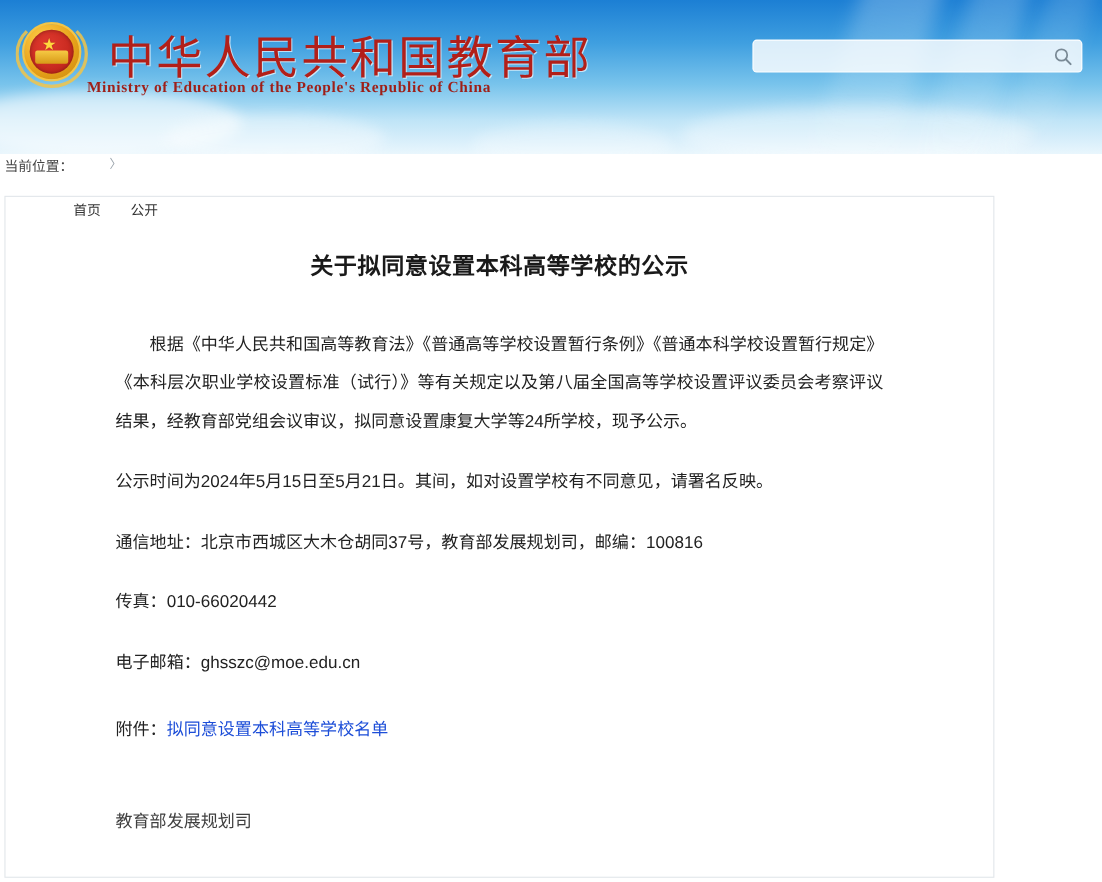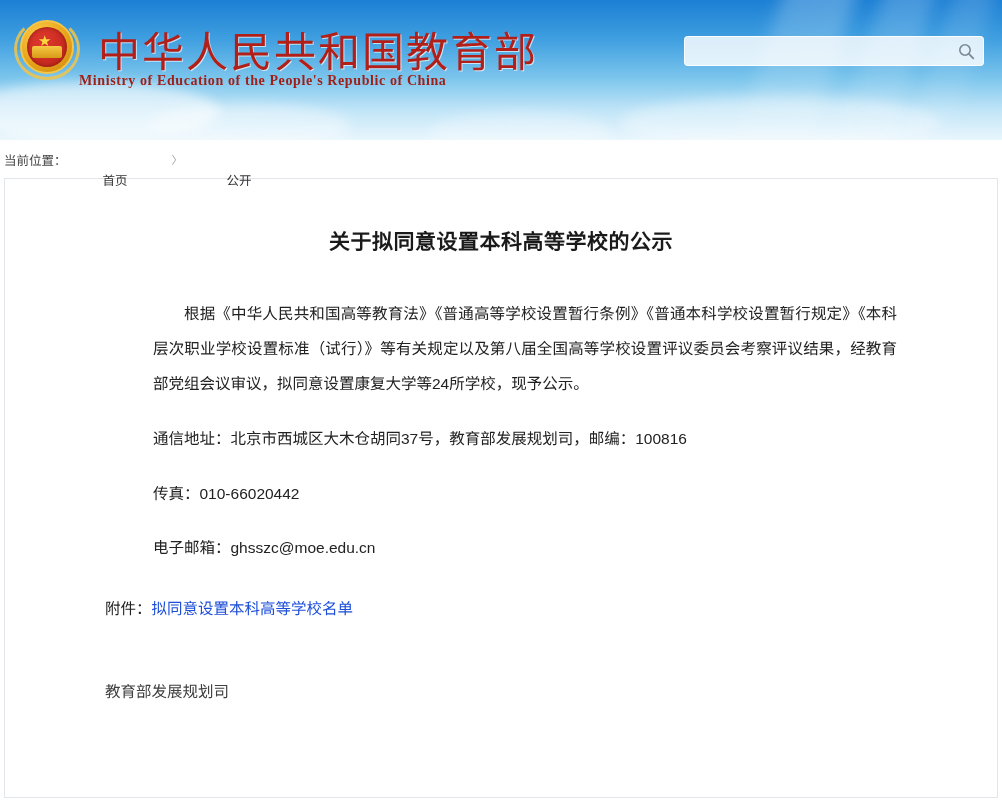--- a/index.html
+++ b/index.html
@@ -150,63 +150,61 @@
     align-items: center;
     justify-content: center;
     cursor: pointer;
   }
   .search-btn svg { display: block; }
 
   
   .breadcrumb {
     height: 38px;
     display: flex;
-    align-items: center;
+    align-items: flex-start;
     padding-left: 4px;
     font-size: 12.5px;
     color: #444;
     background: #ffffff;
-    gap: 36px;
   }
   .breadcrumb .sep {
     color: #9aa3ab;
     margin: 0 8px;
     font-size: 11px;
   }
   .breadcrumb a {
     color: #333;
     text-decoration: none;
     margin-top: 40px;
   }
 
   
   .doc {
     margin: 0 4px;
-    width: 994px;
+    width: 900px;
     min-height: 620px;
     background: #ffffff;
     border: 1px solid #e2e6ea;
     padding: 46px 100px 30px 100px;
   }
   .doc-title {
     text-align: center;
     font-family: "Liberation Sans", "DejaVu Sans", sans-serif;
     font-size: 21px;
     font-weight: bold;
     color: #1a1a1a;
     letter-spacing: .5px;
     margin-bottom: 42px;
   }
   .para {
     font-size: 15.5px;
     line-height: 2.25;
     color: #222;
     margin-bottom: 20px;
     text-align: justify;
-    margin-left: 48px;
   }
   .para.indent { text-indent: 2em; }
   .attach-row {
     font-size: 15.5px;
     line-height: 2.25;
     color: #222;
     margin-top: 26px;
   }
   .attach-link {
     color: #1d4ed8;
@@ -259,20 +257,21 @@
   <span>当前位置：</span>
   <a href="#">首页</a>
   <span class="sep">〉</span>
   <a href="#">公开</a>
 </div>
 
 <div class="doc">
   <div class="doc-title">关于拟同意设置本科高等学校的公示</div>
 
   <p class="para indent">根据《中华人民共和国高等教育法》《普通高等学校设置暂行条例》《普通本科学校设置暂行规定》《本科层次职业学校设置标准（试行）》等有关规定以及第八届全国高等学校设置评议委员会考察评议结果，经教育部党组会议审议，拟同意设置康复大学等24所学校，现予公示。</p>
+  <p class="para">公示时间为2024年5月15日至5月21日。其间，如对设置学校有不同意见，请署名反映。</p>
   <p class="para">通信地址：北京市西城区大木仓胡同37号，教育部发展规划司，邮编：100816</p>
   <p class="para">传真：010-66020442</p>
   <p class="para">电子邮箱：ghsszc@moe.edu.cn</p>
 
   <div class="attach-row">
     <span>附件：</span><a class="attach-link" href="#">拟同意设置本科高等学校名单</a>
   </div>
 
   <div class="signature">教育部发展规划司</div>
 </div>

